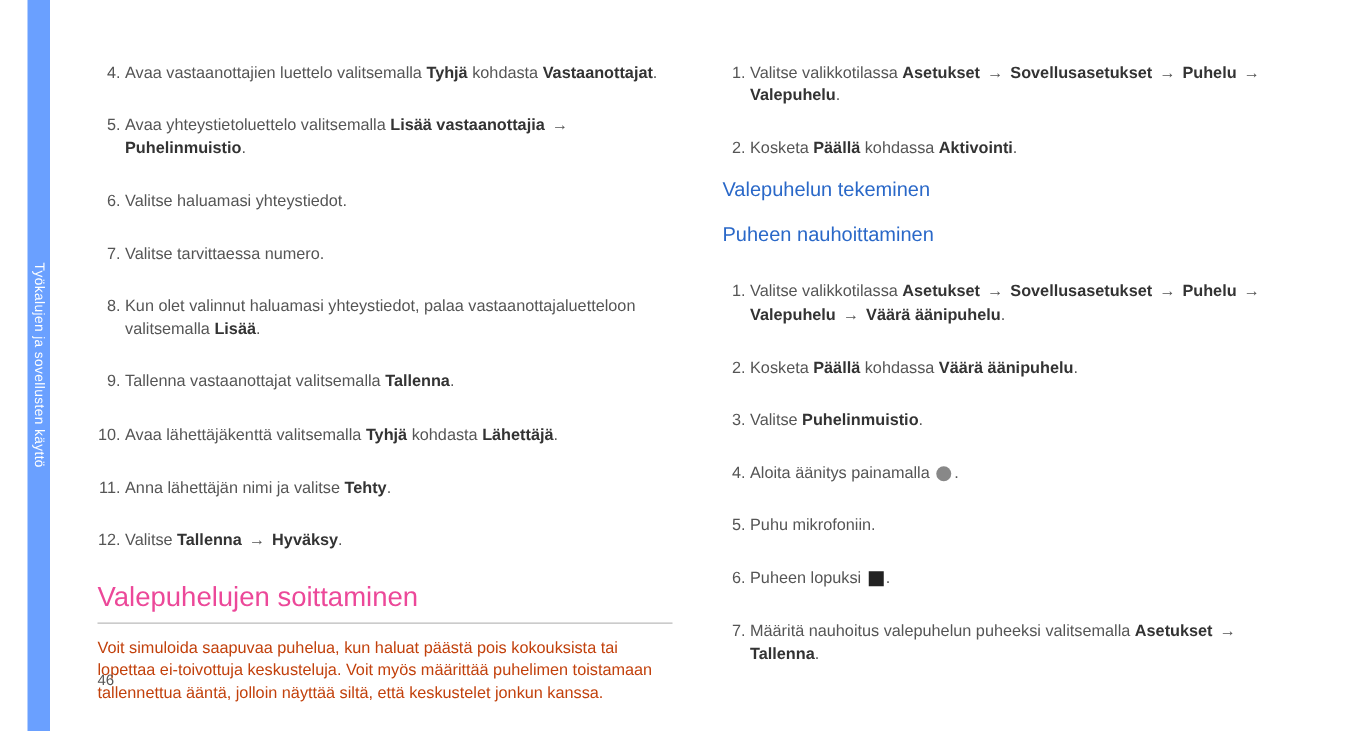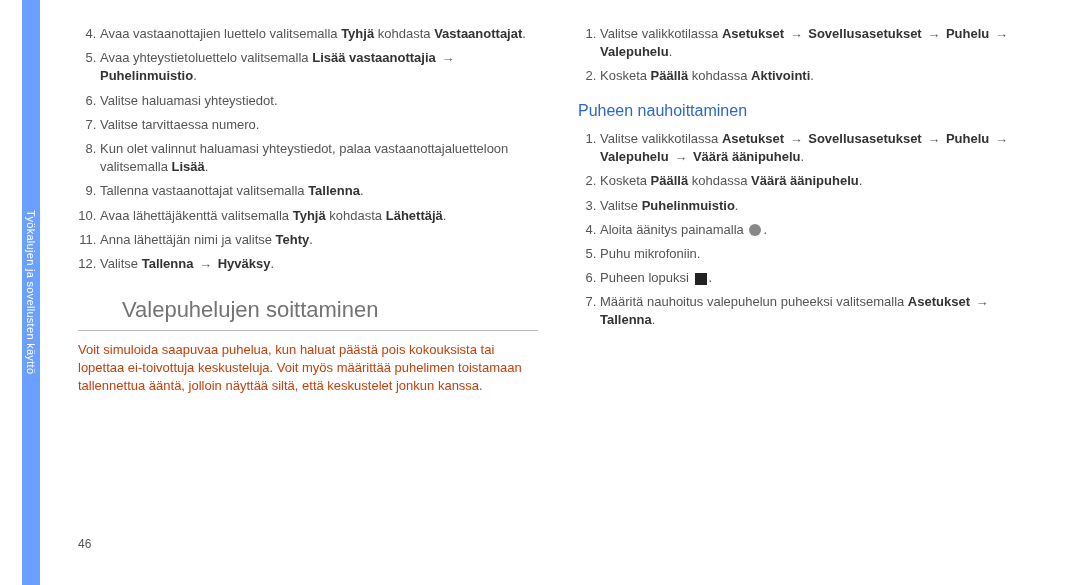--- a/index.html
+++ b/index.html
@@ -42,29 +42,29 @@
     flex: 1;
     line-height: 1.4;
   }
   ol {
     list-style-position: outside;
     padding-left: 22px;
   }
   ol li {
     margin-bottom: 6px;
     color: #555;
+    margin-top: 24px;
   }
   ol li b, ol li .bold { font-weight: bold; color: #333; }
   h2.section {
     font-size: 22px;
     font-weight: normal;
-    color: #737373;
+    color: #ec4899;
     margin-top: 22px;
     margin-bottom: 4px;
-    margin-left: 44px;
   }
   .section-underline {
     border-bottom: 1px solid #bbb;
     margin-bottom: 10px;
   }
   .intro {
     color: #c2410c;
     margin-bottom: 10px;
   }
   h3.subsection {
@@ -132,20 +132,21 @@
     <div class="section-underline"></div>
     <p class="intro">Voit simuloida saapuvaa puhelua, kun haluat päästä pois kokouksista tai lopettaa ei-toivottuja keskusteluja. Voit myös määrittää puhelimen toistamaan tallennettua ääntä, jolloin näyttää siltä, että keskustelet jonkun kanssa.</p>
   </div>
 
   <div class="col col-right">
     <ol id="sub1-list">
         <li><span>Valitse valikkotilassa </span><span class="bold">Asetukset</span><span class="arrow"> → </span><span class="bold">Sovellusasetukset</span><span class="arrow"> → </span><span class="bold">Puhelu</span><span class="arrow"> → </span><span class="bold">Valepuhelu</span><span>.</span></li>
         <li><span>Kosketa </span><span class="bold">Päällä</span><span> kohdassa </span><span class="bold">Aktivointi</span><span>.</span></li>
       </ol>
 
+    <h3 class="subsection">Valepuhelun tekeminen</h3>
 
     <h3 class="subsection">Puheen nauhoittaminen</h3>
     <ol id="sub3-list">
         <li><span>Valitse valikkotilassa </span><span class="bold">Asetukset</span><span class="arrow"> → </span><span class="bold">Sovellusasetukset</span><span class="arrow"> → </span><span class="bold">Puhelu</span><span class="arrow"> → </span><span class="bold">Valepuhelu</span><span class="arrow"> → </span><span class="bold">Väärä äänipuhelu</span><span>.</span></li>
         <li><span>Kosketa </span><span class="bold">Päällä</span><span> kohdassa </span><span class="bold">Väärä äänipuhelu</span><span>.</span></li>
         <li><span>Valitse </span><span class="bold">Puhelinmuistio</span><span>.</span></li>
         <li><span>Aloita äänitys painamalla </span><span class="icon-circle"></span><span>.</span></li>
         <li>Puhu mikrofoniin.</li>
         <li><span>Puheen lopuksi </span><span class="icon-square"></span><span>.</span></li>
         <li><span>Määritä nauhoitus valepuhelun puheeksi valitsemalla </span><span class="bold">Asetukset</span><span class="arrow"> → </span><span class="bold">Tallenna</span><span>.</span></li>

